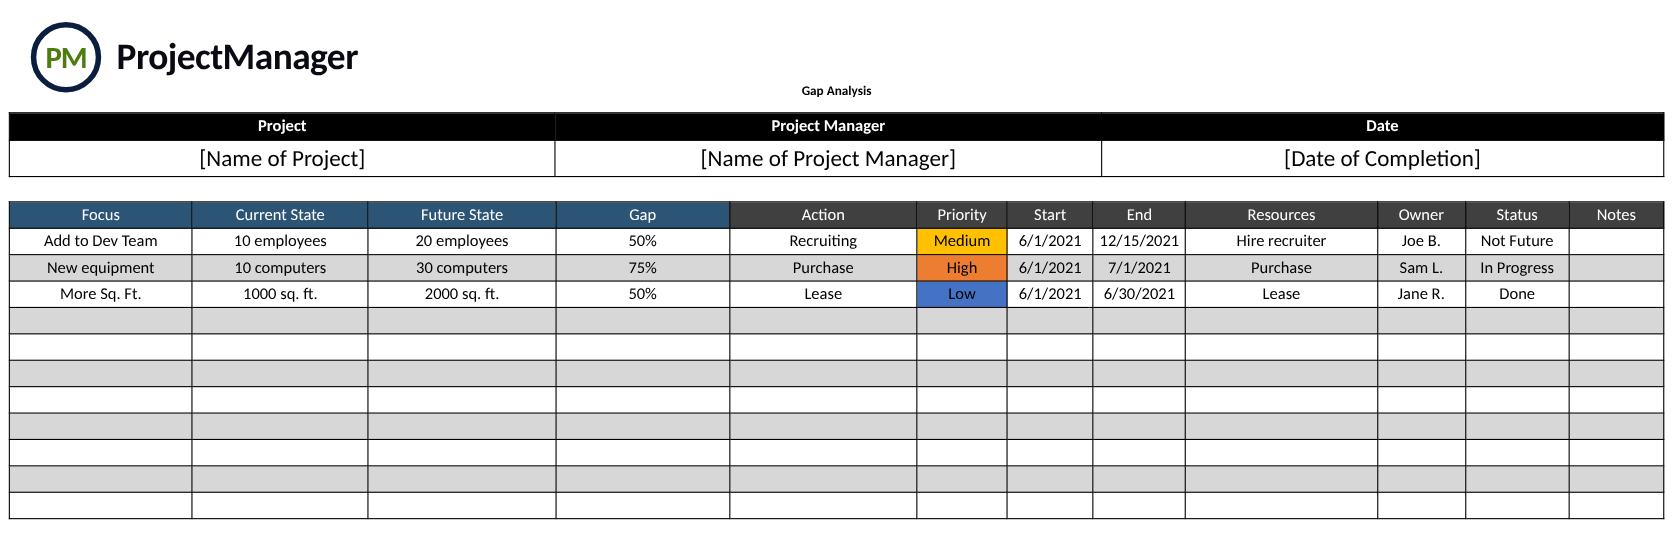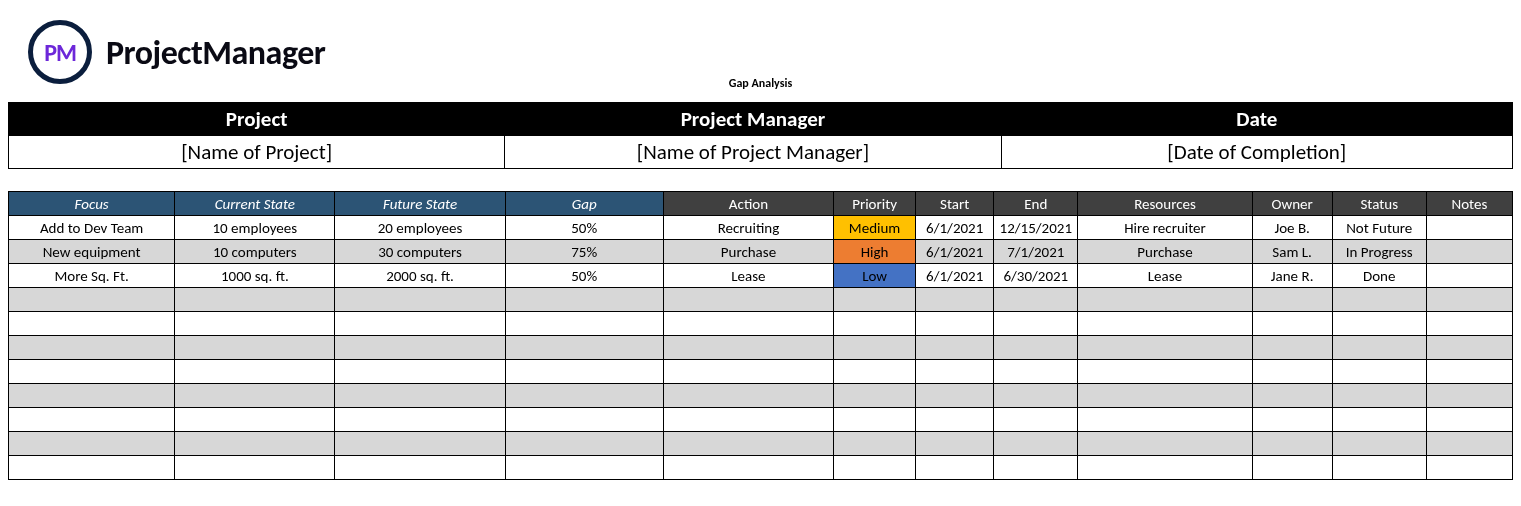--- a/index.html
+++ b/index.html
@@ -23,22 +23,22 @@
   }
   .logo-circle {
     width: 64px;
     height: 64px;
     border: 5px solid #0b1e3d;
     border-radius: 50%;
     display: flex;
     align-items: center;
     justify-content: center;
     font-weight: 900;
-    font-size: 24px;
-    color: #6d28d9;
+    font-size: 28px;
+    color: #4d7c0f;
     letter-spacing: -1px;
   }
   .logo-text {
     font-size: 34px;
     font-weight: 700;
     color: #0a0a14;
     letter-spacing: -0.5px;
   }
   .title {
     position: absolute;
@@ -56,21 +56,21 @@
     table-layout: fixed;
     margin-bottom: 22px;
   }
   .meta-table th {
     background: #000;
     color: #fff;
     font-weight: 700;
     text-align: center;
     padding: 3px 4px;
     border: 1px solid #000;
-    font-size: 21px;
+    font-size: 15px;
   }
   .meta-table td {
     text-align: center;
     padding: 3px 4px;
     border-left: 1px solid #000;
     border-right: 1px solid #000;
     border-bottom: 1px solid #000;
     background: #fff;
     font-size: 21px;
   }
@@ -81,21 +81,21 @@
   }
   .data-table th {
     color: #fff;
     text-align: center;
     font-weight: 400;
     padding: 2px 4px;
     border: 1px solid #000;
     font-size: 15px;
     height: 24px;
   }
-  .th-blue { background: #2c5475; font-style: italic; }
+  .th-blue { background: #2c5475; }
   .th-gray { background: #404040; }
   .data-table td {
     text-align: center;
     padding: 2px 4px;
     border: 1px solid #000;
     height: 24px;
     font-size: 15px;
   }
   .row-gray td { background: #d7d7d7; }
   .row-white td { background: #fff; }

